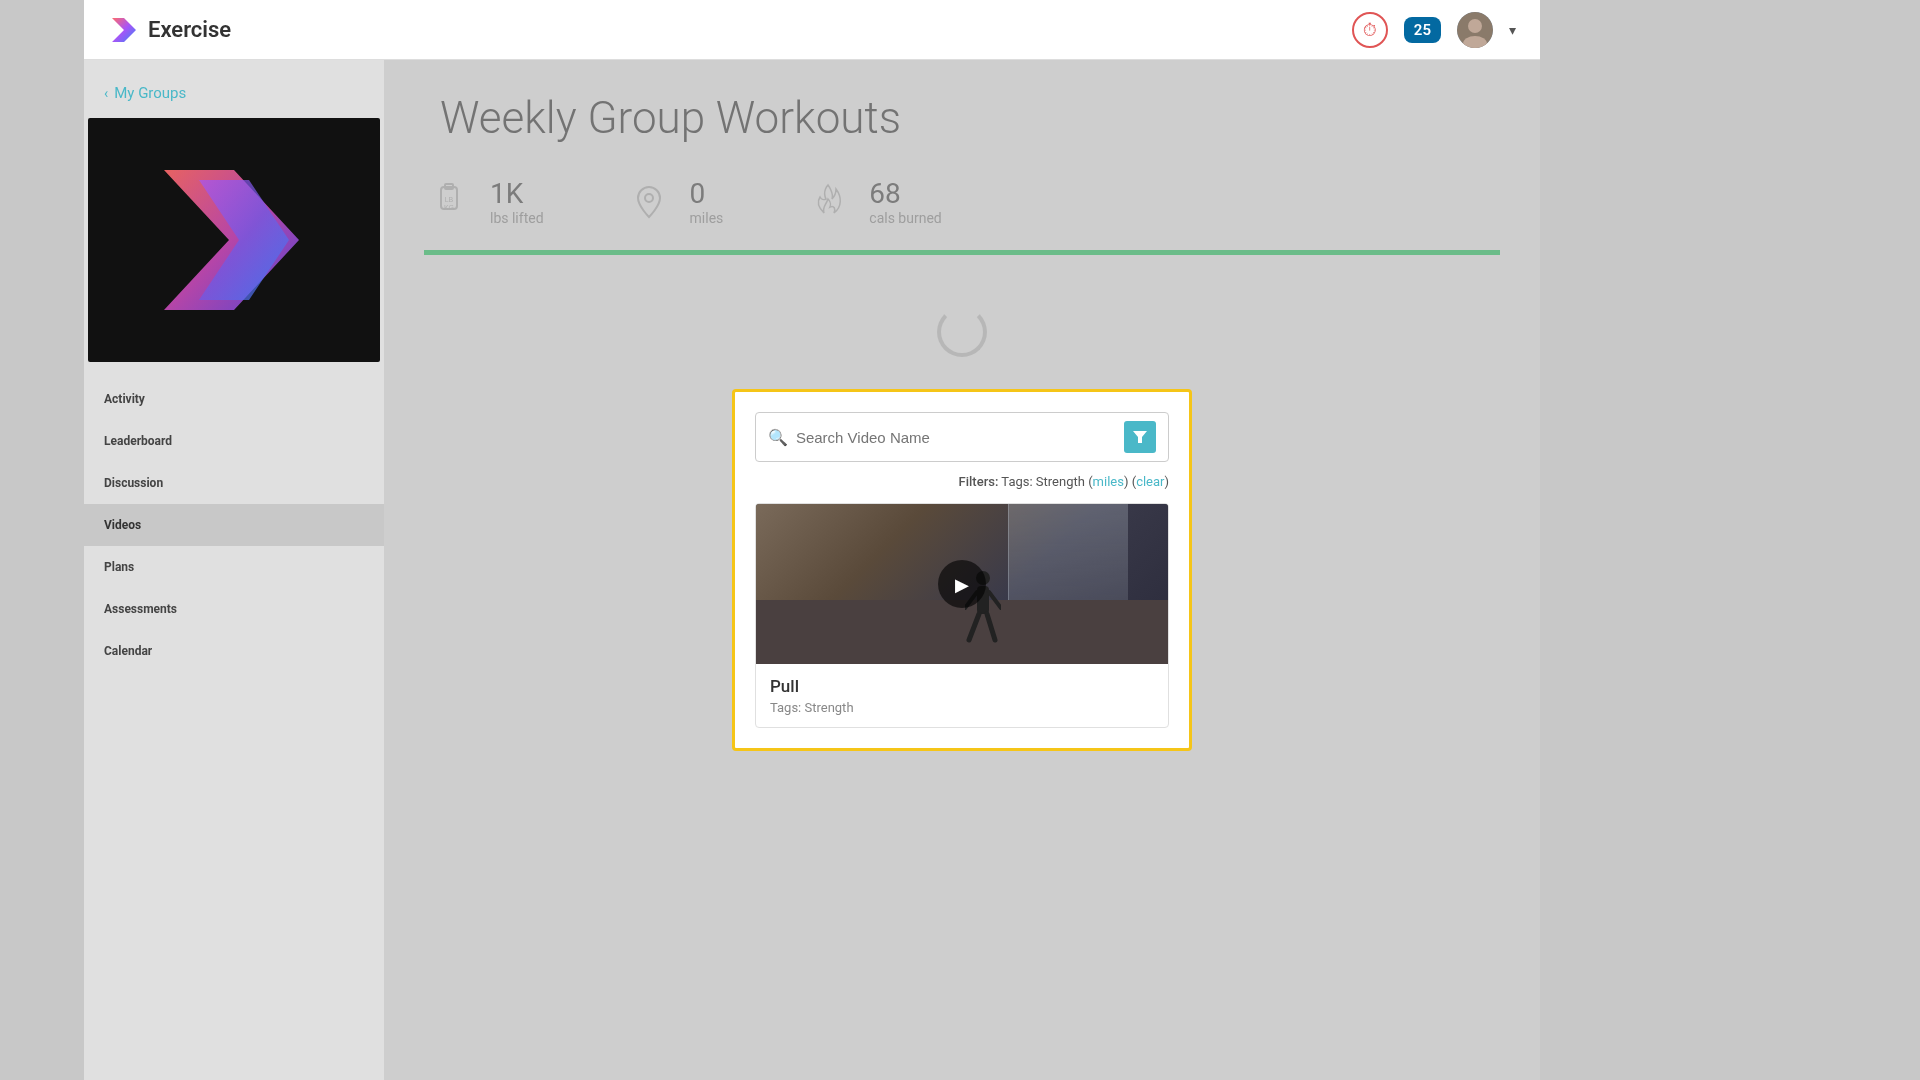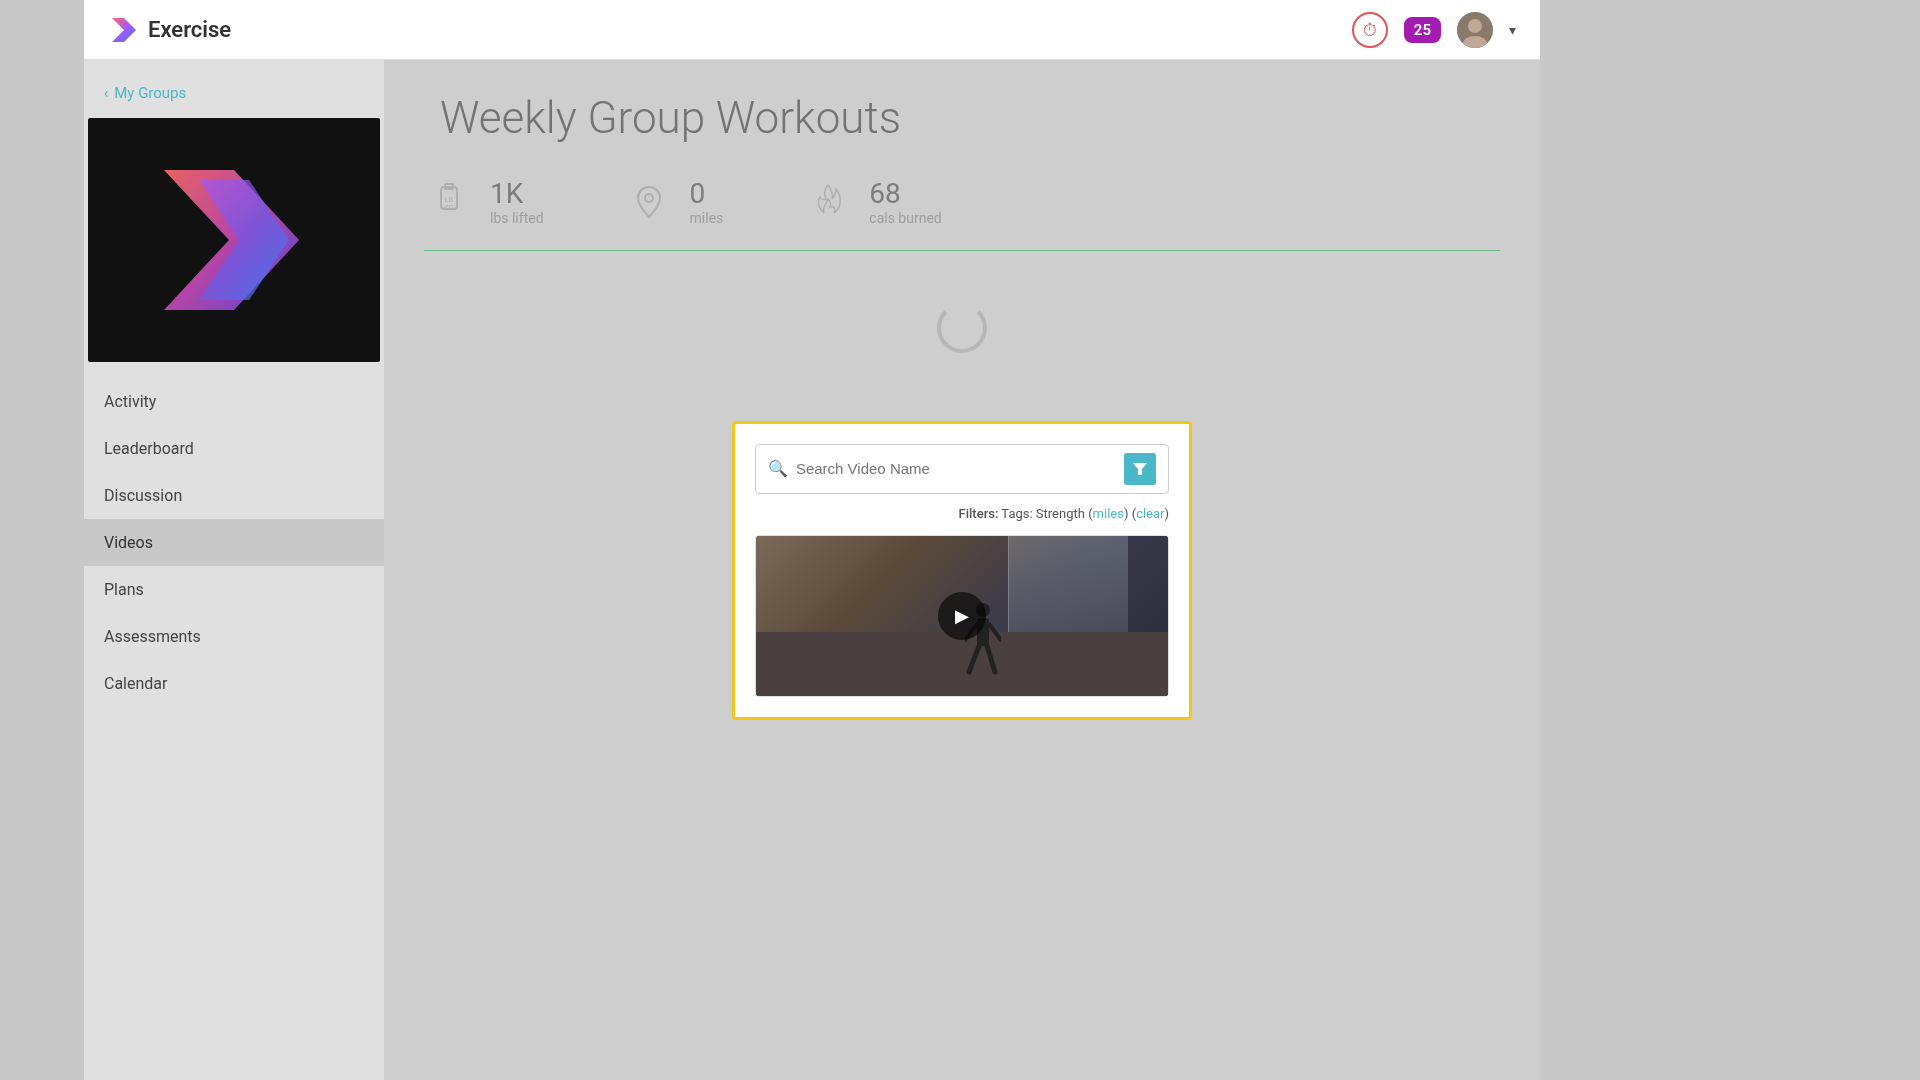--- a/index.html
+++ b/index.html
@@ -66,21 +66,21 @@
       border-radius: 50%;
       border: 2px solid #e05555;
       display: flex;
       align-items: center;
       justify-content: center;
       color: #e05555;
       font-size: 18px;
     }
 
     .notification-badge {
-      background: #a21caf;
+      background: #0369a1;
       color: #fff;
       border-radius: 8px;
       padding: 4px 10px;
       font-size: 15px;
       font-weight: 600;
     }
 
     .user-avatar {
       width: 36px;
       height: 36px;
@@ -151,23 +151,24 @@
     }
 
     
     .sidebar-nav {
       display: flex;
       flex-direction: column;
     }
 
     .sidebar-item {
       padding: 14px 20px;
-      font-size: 16px;
+      font-size: 12px;
       color: #444;
       cursor: pointer;
+      font-weight: bold;
     }
 
     .sidebar-item.active {
       background: #c8c8c8;
       color: #333;
     }
 
     
     .main-content {
       flex: 1;
@@ -182,21 +183,21 @@
       color: #333;
       margin-bottom: 32px;
       margin-left: 16px;
     }
 
     
     .stats-row {
       display: flex;
       gap: 80px;
       margin-bottom: 32px;
-      border-bottom: 1px solid #22c55e;
+      border-bottom: 5px solid #22c55e;
       padding-bottom: 24px;
     }
 
     .stat-item {
       display: flex;
       align-items: center;
       gap: 16px;
     }
 
     .stat-icon {
@@ -566,18 +567,22 @@
 
                   <line x1="12" y1="22" x2="0" y2="38" stroke="#222" stroke-width="4" stroke-linecap="round"></line>
                   <line x1="24" y1="22" x2="36" y2="38" stroke="#222" stroke-width="4" stroke-linecap="round"></line>
                 </svg>
               </div>
 
               <div class="play-button">
                 <span>▶</span>
               </div>
             </div>
+            <div class="video-info">
+              <div class="video-title">Pull</div>
+              <div class="video-tags">Tags: Strength</div>
+            </div>
           </div>
         </div>
       </div>
     </div>
   </div>
 </div>
 
 </body></html>

